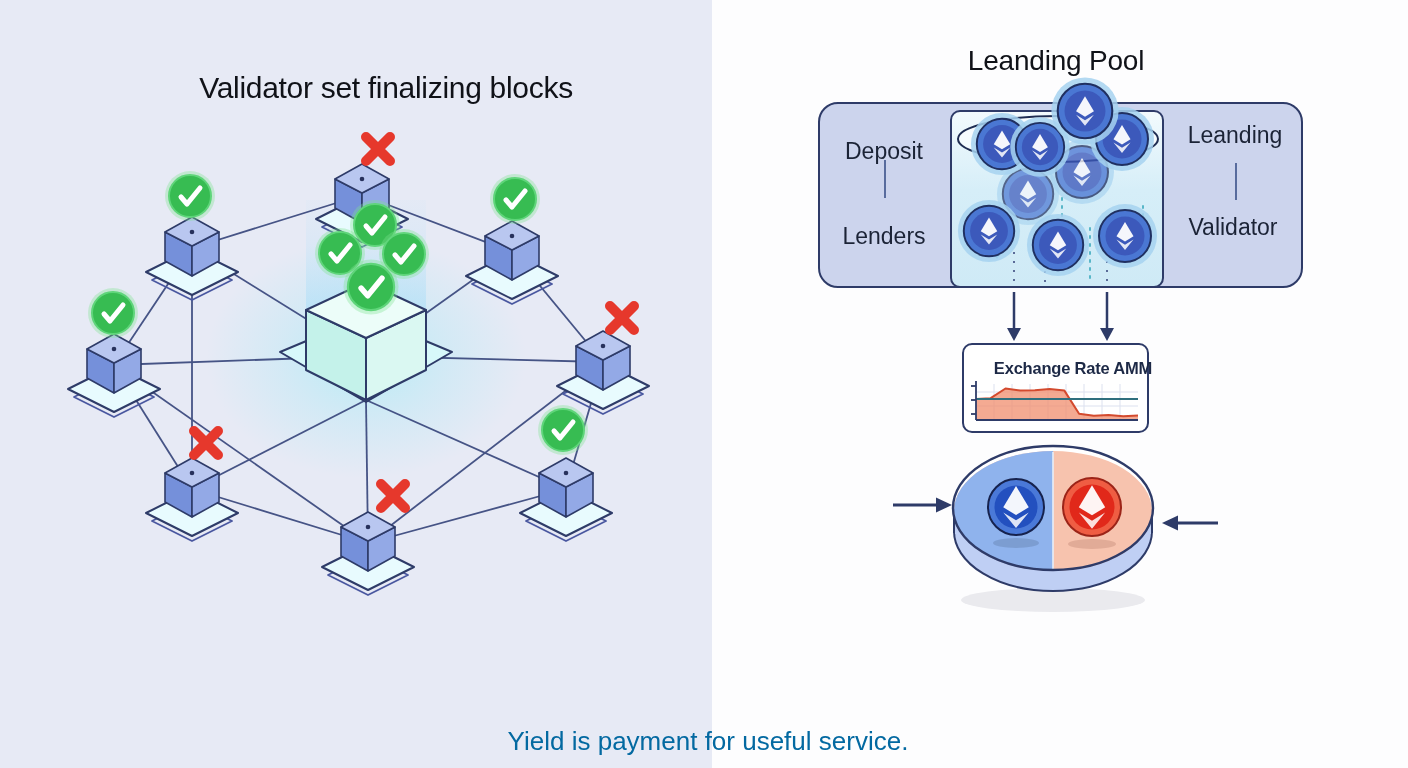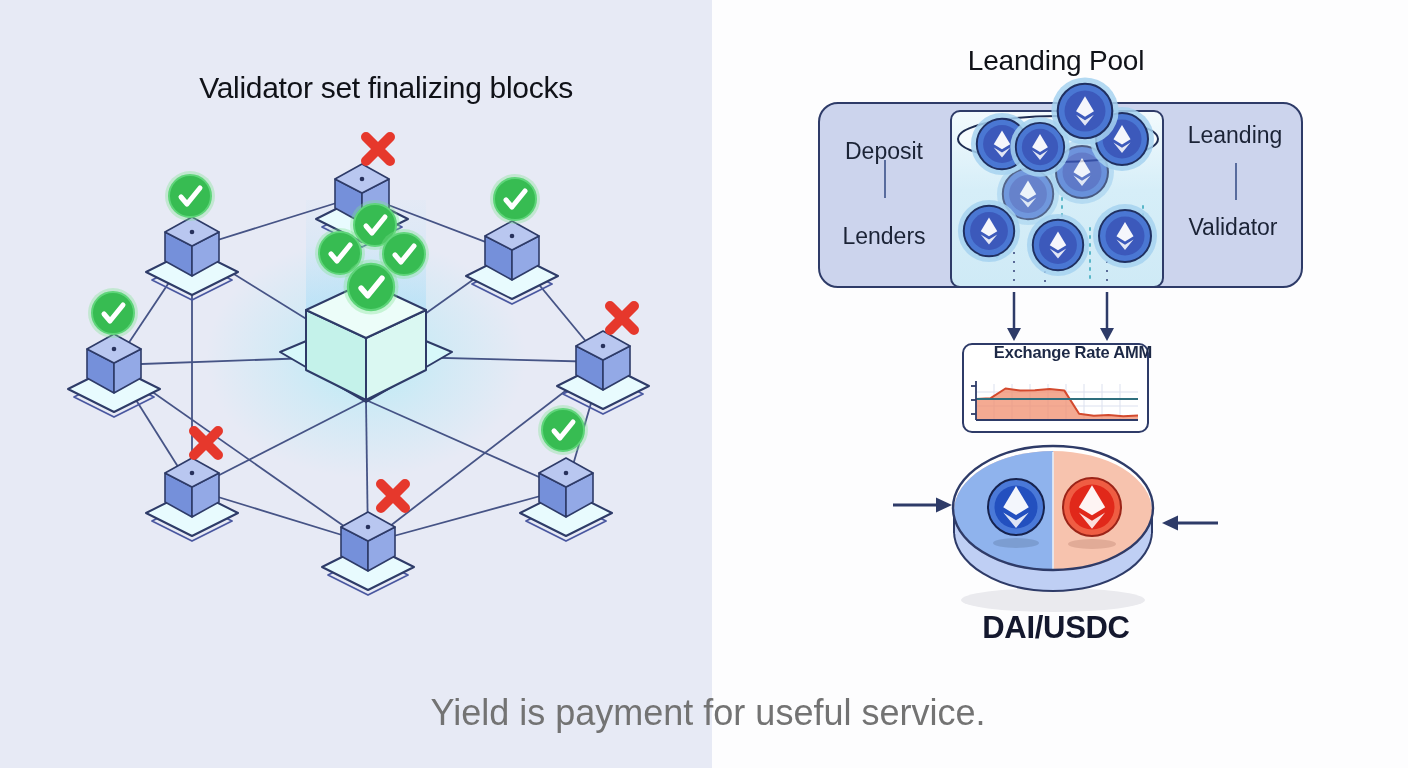--- a/index.html
+++ b/index.html
@@ -20,21 +20,21 @@
 
   svg.gfx{position:absolute;left:0;top:0;width:1408px;height:768px;}
 
   
   .txt{position:absolute;transform:translate(-50%,-50%);white-space:nowrap;color:#15171e;}
   .main-title{font-size:30px;font-weight:500;letter-spacing:-.3px;color:#101218;}
   .pool-title{font-size:28px;font-weight:500;letter-spacing:-.2px;color:#101218;}
   .panel-lbl{font-size:23px;font-weight:500;color:#1b2336;}
   .amm-title{font-size:16.5px;font-weight:600;letter-spacing:-.2px;color:#1d2946;}
   .pair-lbl{font-size:31px;font-weight:600;letter-spacing:-.3px;color:#14182e;}
-  .caption{font-size:36px;font-weight:500;color:#737373;}
+  .caption{font-size:26px;font-weight:500;color:#0369a1;margin-top:28px;}
 </style>
 </head>
 <body>
 
 <div class="stage">
 
   <div class="bg-left"></div>
   <div class="bg-right"></div>
 
   <div class="pool-panel"></div>
@@ -251,17 +251,16 @@
   </svg>
 
   <div class="txt main-title" style="left:386px;top:88px;">Validator set finalizing blocks</div>
   <div class="txt pool-title" style="left:1056px;top:61px;">Leanding Pool</div>
 
   <div class="txt panel-lbl" style="left:884px;top:131px;margin-top:20px;">Deposit</div>
   <div class="txt panel-lbl" style="left:884px;top:236px;">Lenders</div>
   <div class="txt panel-lbl" style="left:1235px;top:135px;">Leanding</div>
   <div class="txt panel-lbl" style="left:1233px;top:227px;">Validator</div>
 
-  <div class="txt amm-title" style="left:1055px;top:352px;padding-left:36px;">Exchange Rate AMM</div>
-  <div class="txt pair-lbl" style="left:1056px;top:628px;">DAI/USDC</div>
+  <div class="txt amm-title" style="left:1055px;top:368px;padding-left:36px;">Exchange Rate AMM</div>
 
   <div class="txt caption" style="left:708px;top:713px;">Yield is payment for useful service.</div>
 </div>
 
 </body></html>

